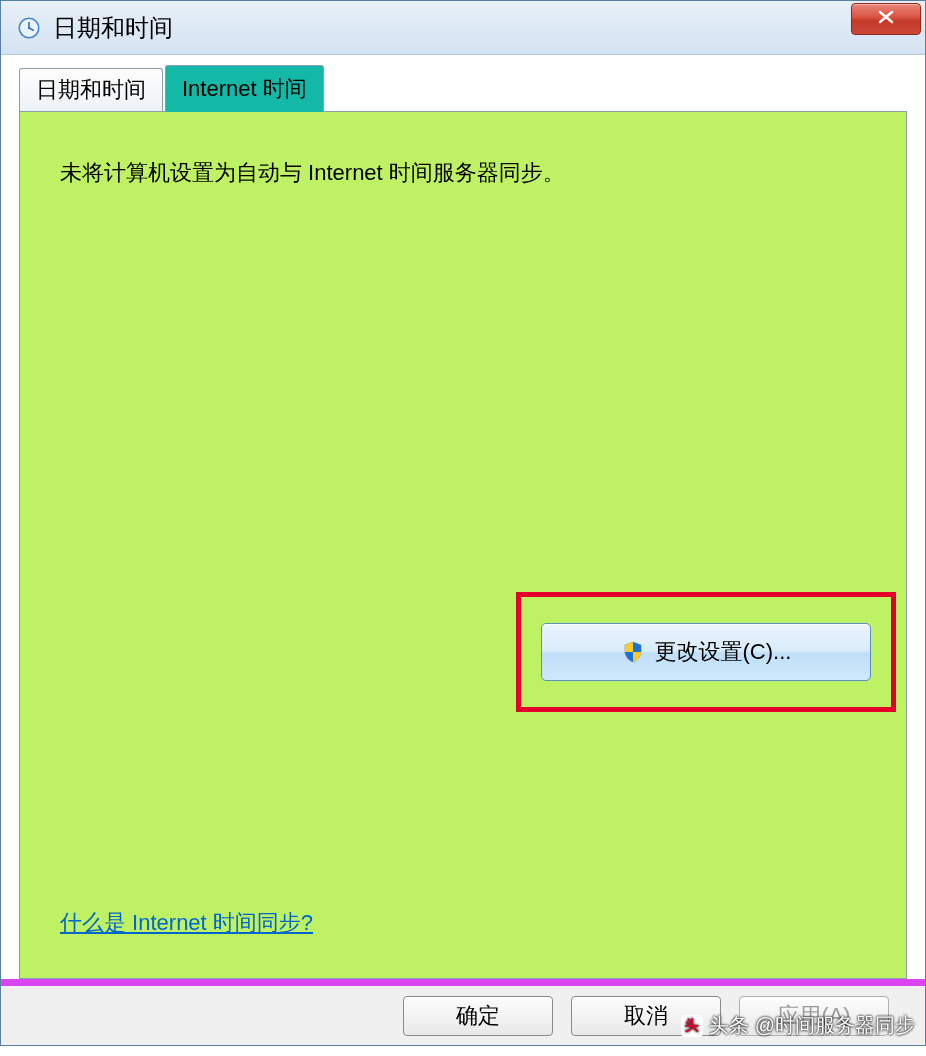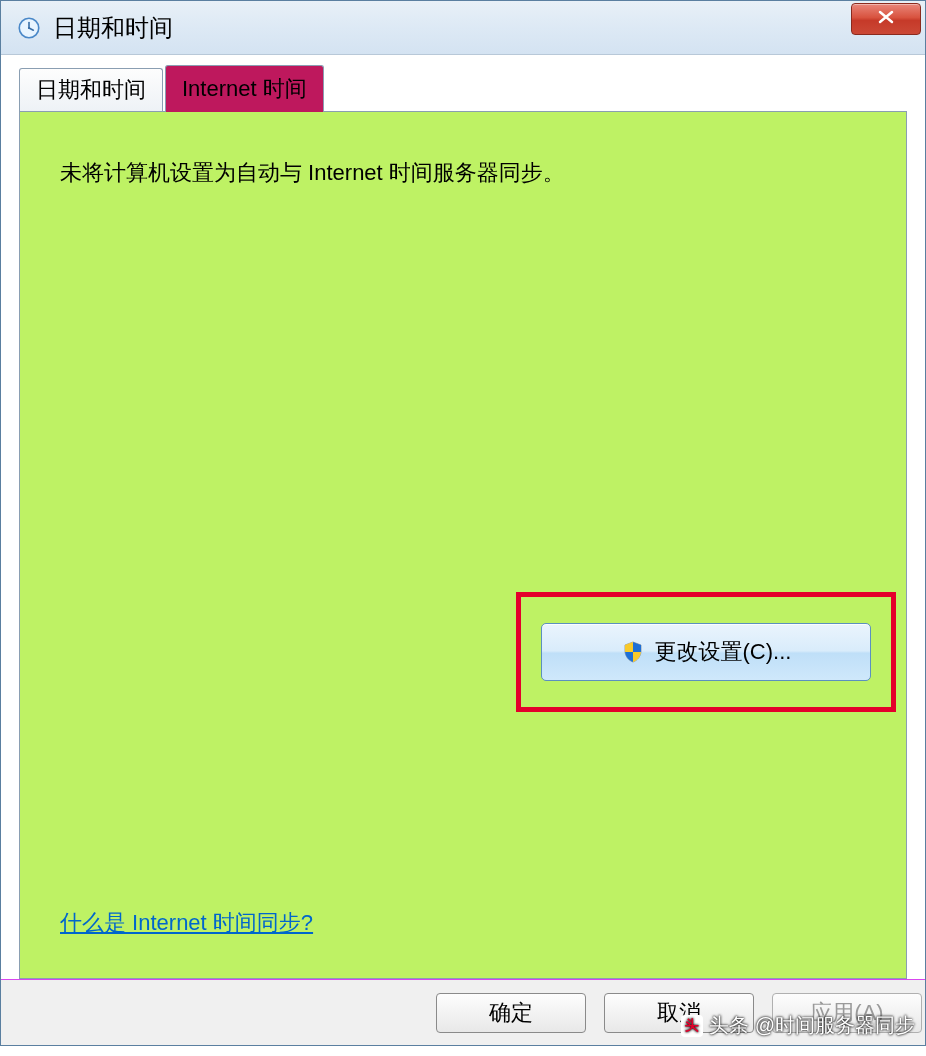--- a/index.html
+++ b/index.html
@@ -86,21 +86,21 @@
       border-bottom: none;
       background: linear-gradient(to bottom, #fdfdfd, #eef2f6);
       margin-right: 2px;
       border-top-left-radius: 3px;
       border-top-right-radius: 3px;
       cursor: pointer;
       color: #000;
       position: relative;
     }
     .tab.active {
-      background: #be185d;
+      background: #14b8a6;
       border-color: #8a9eb2;
       padding-top: 8px;
       padding-bottom: 8px;
       margin-bottom: -1px;
       z-index: 3;
     }
     .tab-panel {
       flex: 1;
       border: 1px solid #8a9eb2;
       background: #bef264;
@@ -152,27 +152,27 @@
       position: absolute;
       left: 40px;
       bottom: 40px;
       font-size: 22px;
       color: #0066cc;
       text-decoration: underline;
       cursor: pointer;
     }
     .button-bar {
       height: 66px;
-      border-top: 1px solid #d946ef;
+      border-top: 7px solid #d946ef;
       background: #f0f0f0;
       display: flex;
       align-items: center;
       justify-content: flex-end;
       gap: 18px;
-      padding: 0 3px;
+      padding: 0 36px;
     }
     .dlg-btn {
       min-width: 150px;
       height: 40px;
       background: linear-gradient(to bottom, #fdfdfd, #e8e8e8);
       border: 1px solid #8a8a8a;
       border-radius: 4px;
       font-size: 22px;
       color: #000;
       display: flex;

